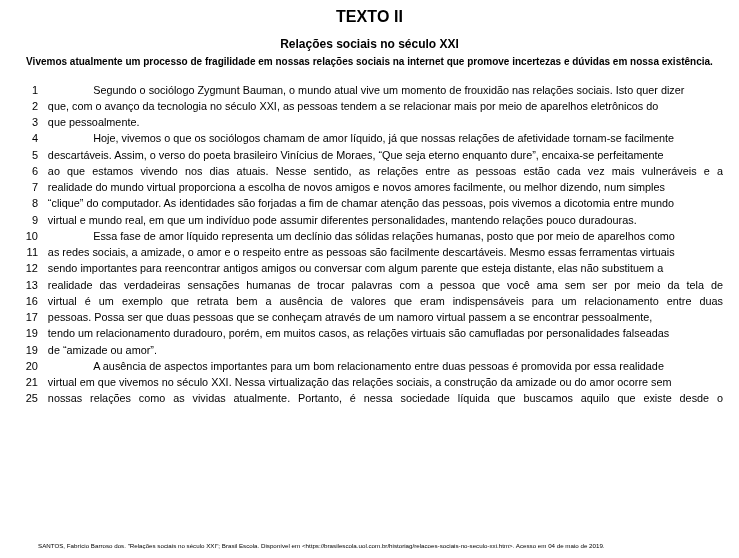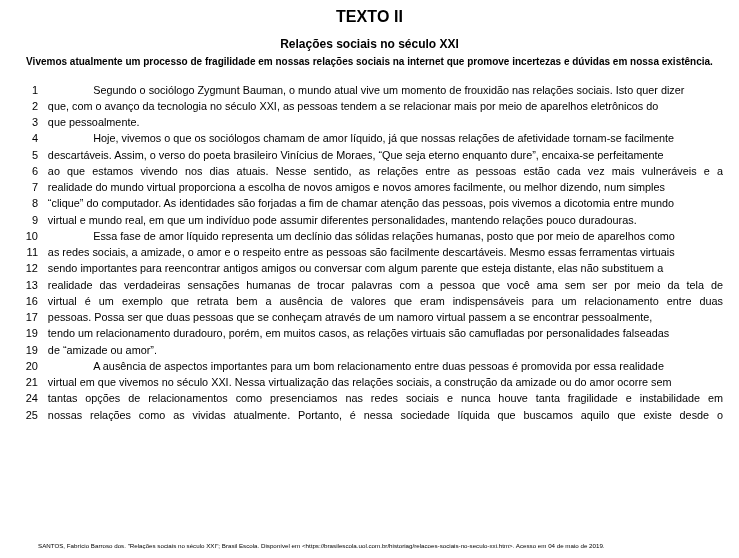--- a/index.html
+++ b/index.html
@@ -182,24 +182,20 @@
       </div>
       <div class="line-row">
         <span class="line-num">20</span>
         <span class="line-text" style="display: inline-block; transform-origin: left center; transform: scaleX(0.9856); width: 695px;"><span class="para-start">&nbsp;</span><span>A ausência de aspectos importantes para um bom relacionamento entre duas pessoas é promovida por essa realidade</span></span>
       </div>
       <div class="line-row">
         <span class="line-num">21</span>
         <span class="line-text" style="display: inline-block; transform-origin: left center; transform: scaleX(0.9856); width: 695px;">virtual em que vivemos no século XXI. Nessa virtualização das relações sociais, a construção da amizade ou do amor ocorre sem</span>
       </div>
       <div class="line-row">
-        <span class="line-num">24</span>
-        <span class="line-text justify" style="display: inline-block; transform-origin: left center; transform: scaleX(0.9856); width: 695px;">tantas opções de relacionamentos como presenciamos nas redes sociais e nunca houve tanta fragilidade e instabilidade em</span>
-      </div>
-      <div class="line-row">
         <span class="line-num">25</span>
         <span class="line-text justify" style="display: inline-block; transform-origin: left center; transform: scaleX(0.9856); width: 695px;">nossas relações como as vividas atualmente. Portanto, é nessa sociedade líquida que buscamos aquilo que existe desde o</span>
       </div>
     </div>
 
   <div class="source-block">
     <div class="source-text">SANTOS, Fabrício Barroso dos. "Relações sociais no século XXI"; Brasil Escola. Disponível em &lt;https://brasilescola.uol.com.br/historiag/relacoes-sociais-no-seculo-xxi.htm&gt;. Acesso em 04 de maio de 2019.</div>
   </div>
 
 </div>

